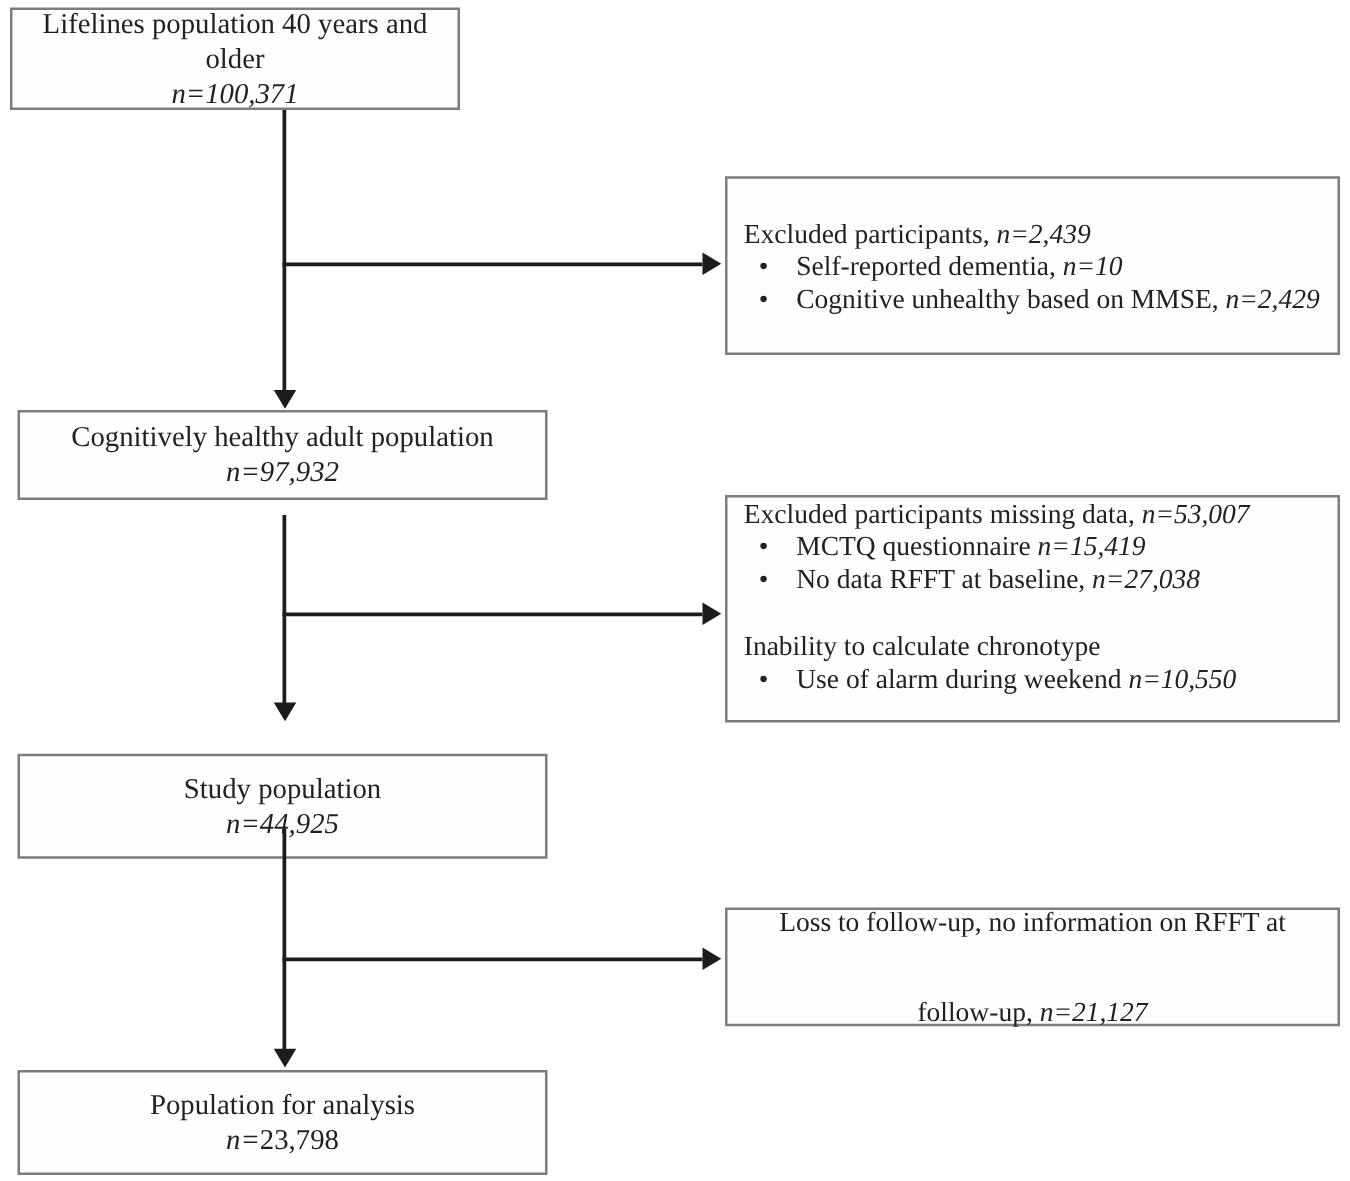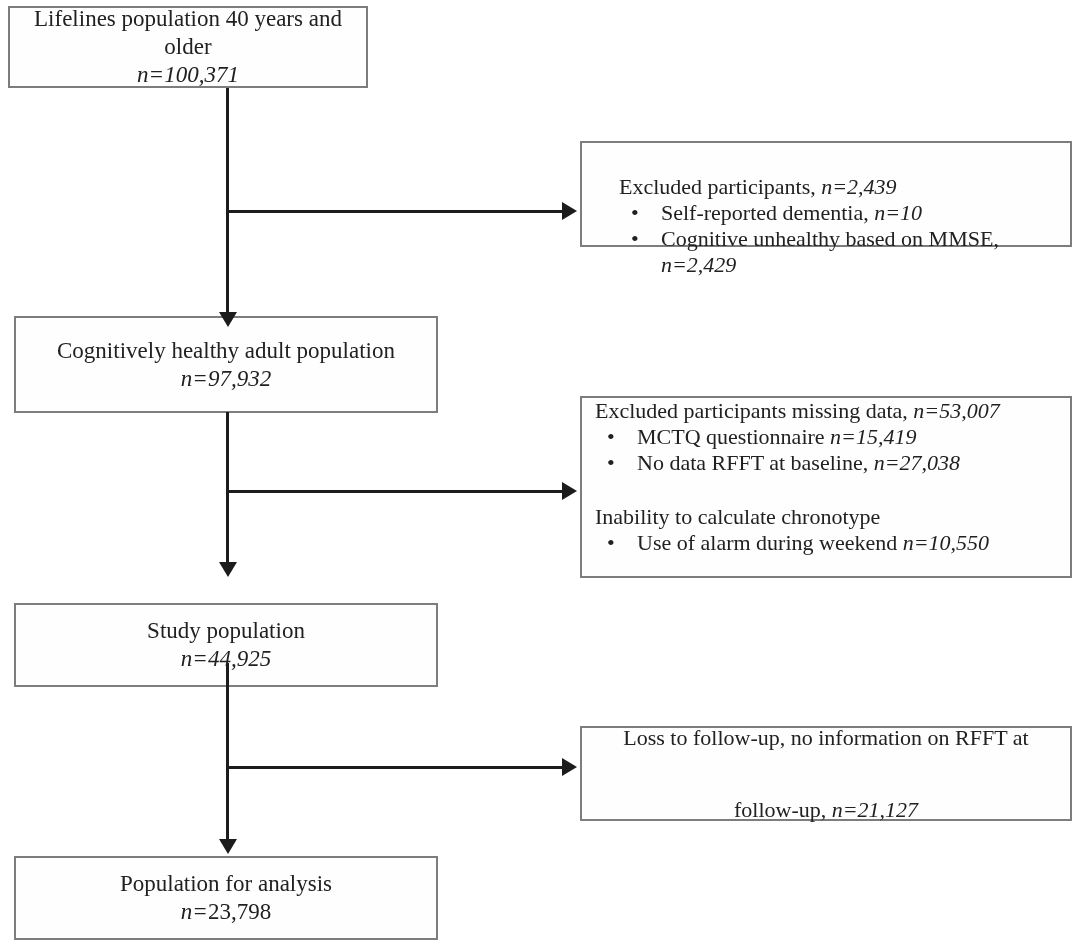--- a/index.html
+++ b/index.html
@@ -41,24 +41,24 @@
   .rightbox i, .leftbox i{font-style:italic;}
   .gap{height:28px;}
   .centerbox{
     display:flex;flex-direction:column;
     align-items:center;justify-content:center;
     text-align:center;
     gap:46px;
   }
   
   #boxA{left:8px;   top:6px;   width:360px;height:82px;}
-  #boxB{left:14px;  top:316px; width:424px;height:97px;}
+  #boxB{left:14px;  top:328px; width:424px;height:72px;}
   #boxC{left:14px;  top:579px; width:424px;height:84px;margin-top:24px;}
   #boxD{left:14px;  top:856px; width:424px;height:84px;}
-  #boxE{left:580px; top:141px; width:492px;height:106px;padding-top:31px;padding-left:24px;}
+  #boxE{left:580px; top:141px; width:492px;height:143px;padding-top:31px;}
   #boxF{left:580px; top:396px; width:492px;height:182px;padding-top:0;}
   #boxG{left:580px; top:726px; width:492px;height:95px;}
   
   .vline,.hline-conn{position:absolute;background:var(--line);}
   .vline{width:3px;}
   .hline-conn{height:3px;}
   #v1{left:226px;top:88px; height:226px;}
   #v2{left:226px;top:412px;height:151px;}
   #v3{left:226px;top:663px;height:177px;}
   #h1{left:226px;top:210px;width:336px;}

